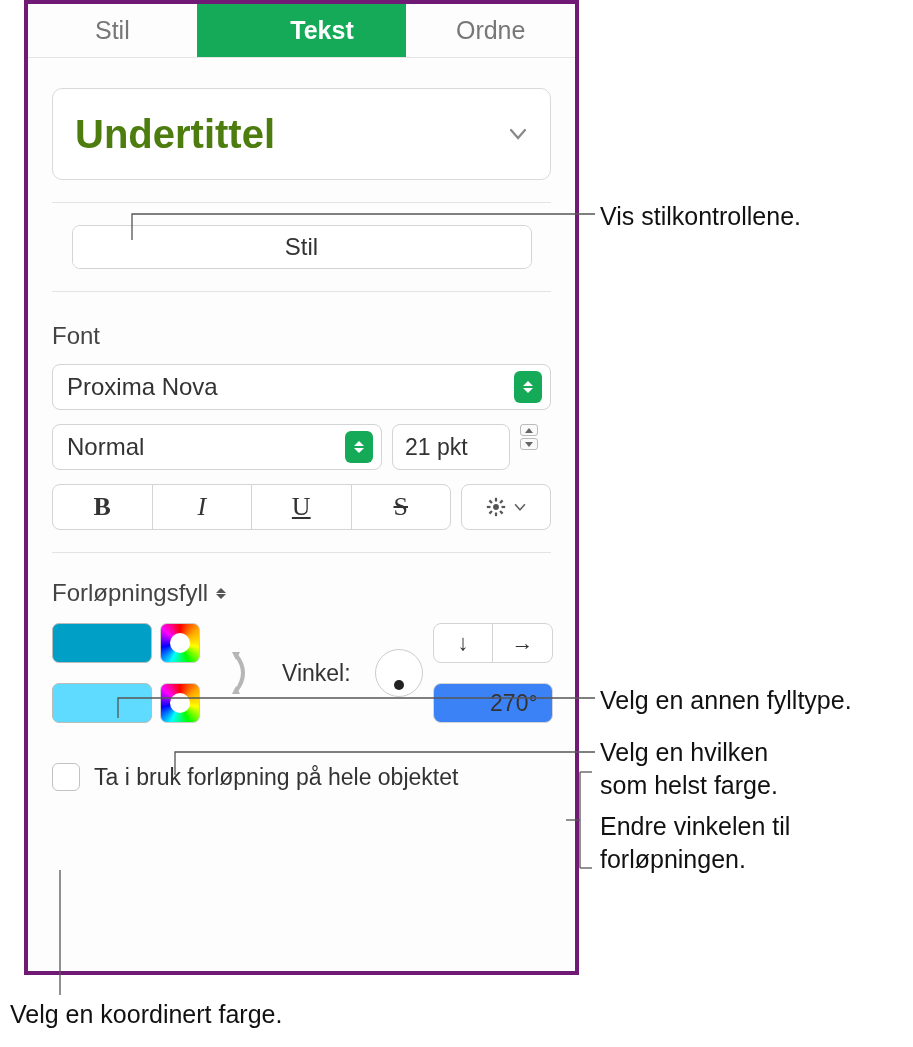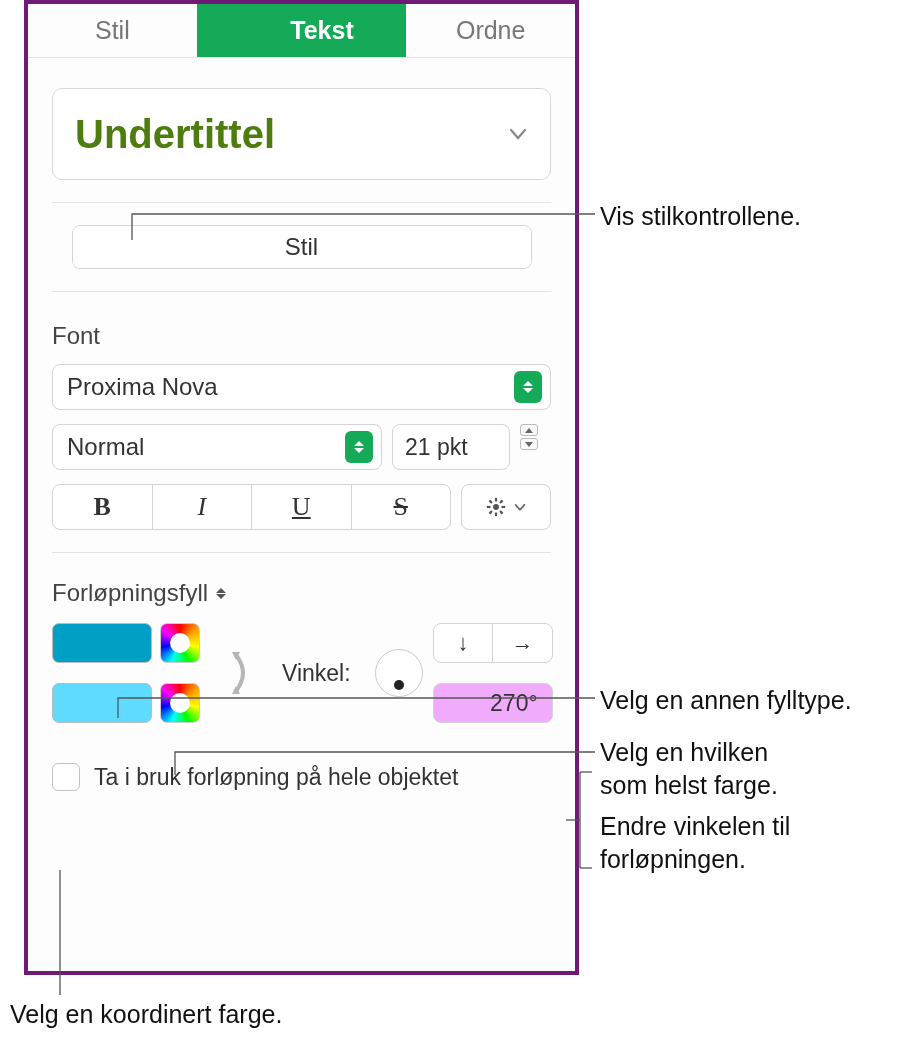--- a/index.html
+++ b/index.html
@@ -233,21 +233,21 @@
   .angle-dial::after{content:"";position:absolute;width:10px;height:10px;background:#222;border-radius:50%;left:50%;bottom:6px;transform:translateX(-50%);}
 
   .dir-buttons {
     grid-row:1; grid-column:4;
     display:flex; border:1px solid #d4d4d4;border-radius:8px;overflow:hidden;height:40px;background:#fff;
   }
   .dir-buttons .d{flex:1;display:flex;align-items:center;justify-content:center;border-right:1px solid #d4d4d4;font-size:22px;}
   .dir-buttons .d:last-child{border-right:none;}
   .angle-value {
     grid-row:2; grid-column:4;
-    border:1px solid #d4d4d4;border-radius:8px;height:40px;background:#f0abfc;
+    border:1px solid #d4d4d4;border-radius:8px;height:40px;background:#3b82f6;
     display:flex;align-items:center;justify-content:flex-end;padding:0 14px;font-size:23px;
   }
 
   .checkbox-row {
     margin-top: 36px;
     display:flex; align-items:center; gap:14px;
     font-size:23px; color:#333;
   }
   .checkbox-row .cb {
     width:28px;height:28px;border:1px solid #c2c2c2;border-radius:6px;background:#fff;

